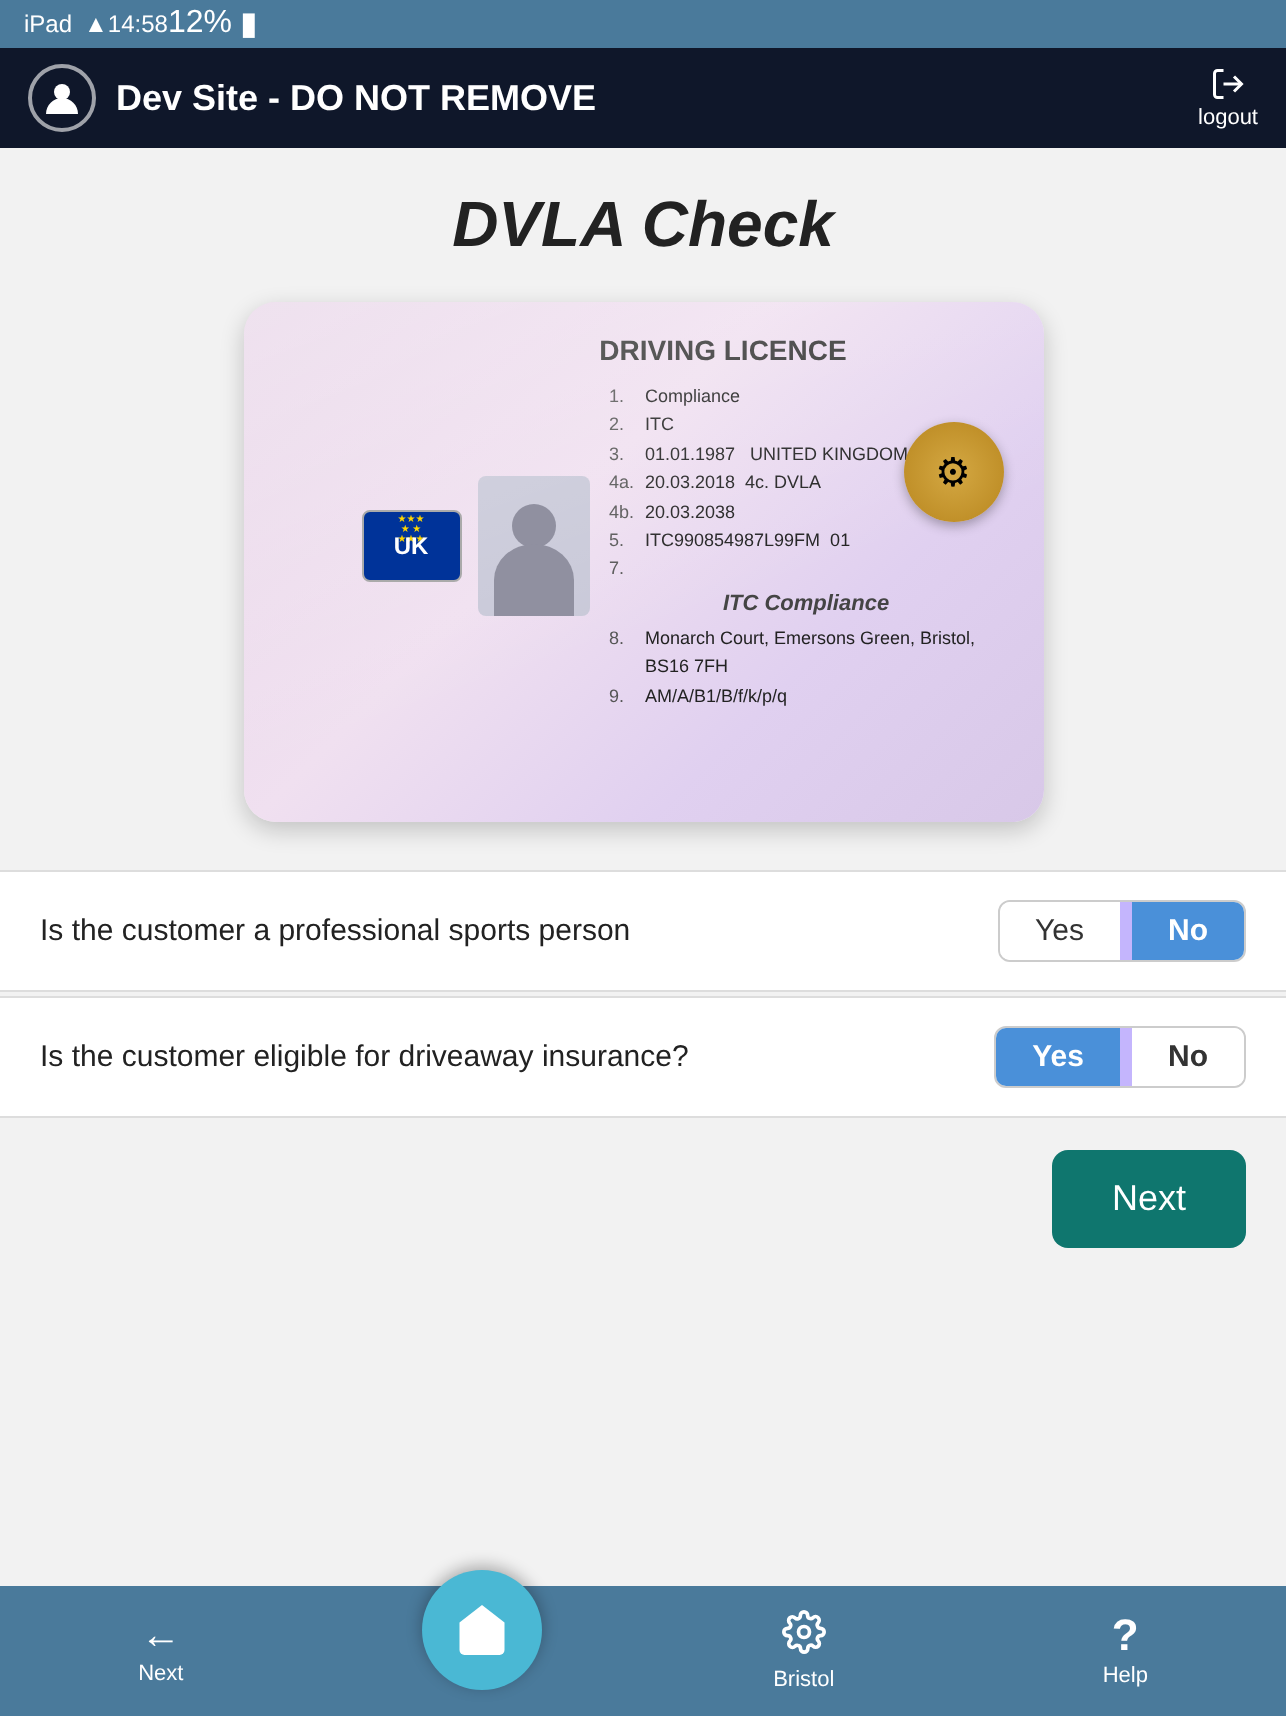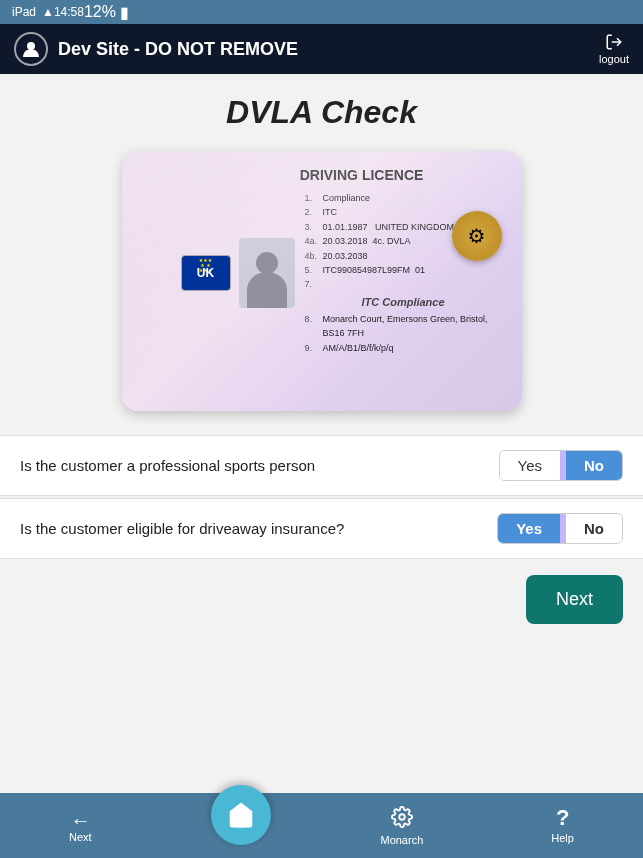--- a/index.html
+++ b/index.html
@@ -446,19 +446,19 @@
       </svg>
     </div>
   </div>
   <div class="nav-item">
     <span class="nav-icon">
       <svg width="22" height="22" viewBox="0 0 24 24" fill="none" stroke="white" stroke-width="2">
         <circle cx="12" cy="12" r="3"></circle>
         <path d="M19.4 15a1.65 1.65 0 0 0 .33 1.82l.06.06a2 2 0 0 1-2.83 2.83l-.06-.06a1.65 1.65 0 0 0-1.82-.33 1.65 1.65 0 0 0-1 1.51V21a2 2 0 0 1-4 0v-.09A1.65 1.65 0 0 0 9 19.4a1.65 1.65 0 0 0-1.82.33l-.06.06a2 2 0 0 1-2.83-2.83l.06-.06A1.65 1.65 0 0 0 4.68 15a1.65 1.65 0 0 0-1.51-1H3a2 2 0 0 1 0-4h.09A1.65 1.65 0 0 0 4.6 9a1.65 1.65 0 0 0-.33-1.82l-.06-.06a2 2 0 0 1 2.83-2.83l.06.06A1.65 1.65 0 0 0 9 4.68a1.65 1.65 0 0 0 1-1.51V3a2 2 0 0 1 4 0v.09a1.65 1.65 0 0 0 1 1.51 1.65 1.65 0 0 0 1.82-.33l.06-.06a2 2 0 0 1 2.83 2.83l-.06.06A1.65 1.65 0 0 0 19.4 9a1.65 1.65 0 0 0 1.51 1H21a2 2 0 0 1 0 4h-.09a1.65 1.65 0 0 0-1.51 1z"></path>
       </svg>
     </span>
-    <span class="nav-label">Monarch</span>
+    <span class="nav-label">Bristol</span>
   </div>
   <div class="nav-item">
     <span class="nav-icon" style="font-size:22px; font-weight:bold;">?</span>
     <span class="nav-label">Help</span>
   </div>
 </div>
 
 </body></html>

